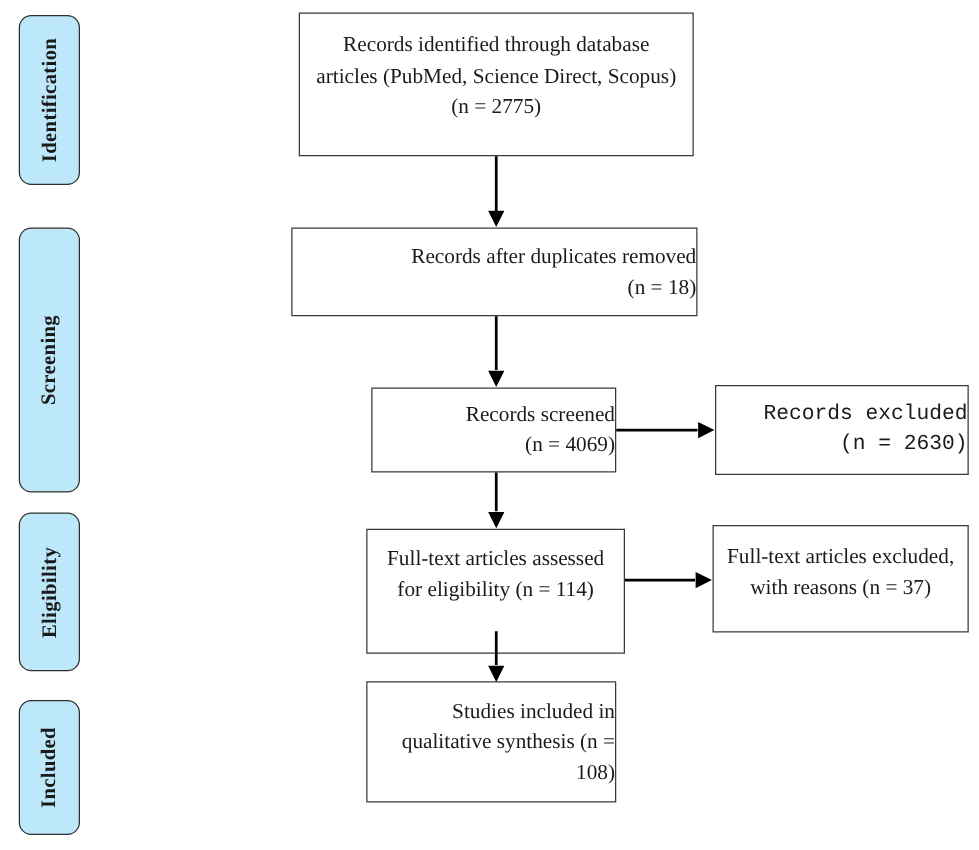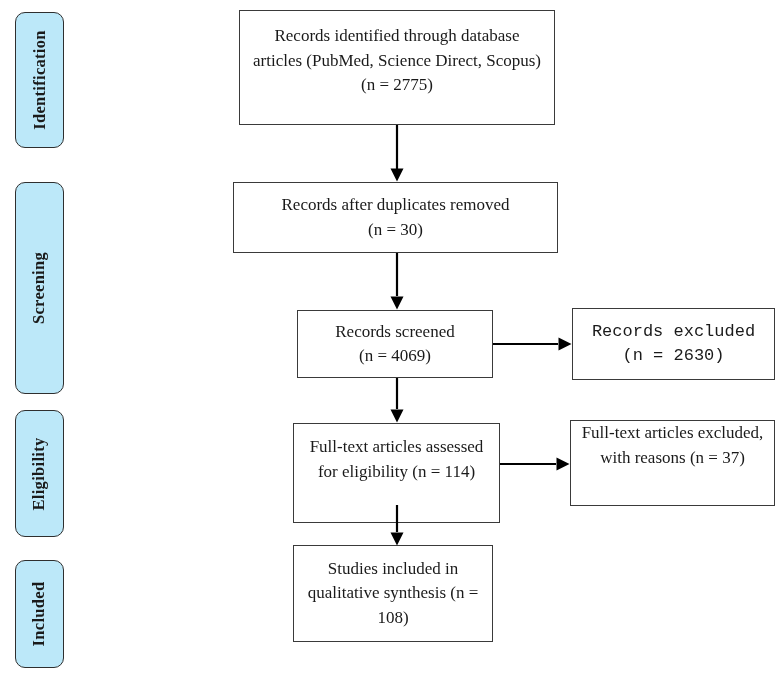--- a/index.html
+++ b/index.html
@@ -43,29 +43,29 @@
     border: 1.4px solid #3a3a3a;
     box-sizing: border-box;
     display: flex;
     flex-direction: column;
     align-items: center;
     text-align: center;
     font-size: 17px;
     line-height: 24.5px;
   }
   .fbox .line { display: block; white-space: nowrap; }
-  .valign-center { justify-content: center; }
+  .valign-center { justify-content: center; align-items: flex-end; }
   .valign-top    { justify-content: flex-start; }
 
   .b-identified  { left: 239px; top: 10px;  width: 316px; height: 115px; padding-top: 13px; }
   .b-dedup      { left: 233px; top: 182px; width: 325px; height: 71px; }
   .b-screened   { left: 297px; top: 310px; width: 196px; height: 68px; }
   .b-excluded   { left: 572px; top: 308px; width: 203px; height: 72px; font-family: Liberation Mono, monospace; }
   .b-fulltext   { left: 293px; top: 423px; width: 207px; height: 100px; padding-top: 11px; }
-  .b-ftexcluded { left: 570px; top: 420px; width: 205px; height: 86px; }
+  .b-ftexcluded { left: 570px; top: 420px; width: 205px; height: 86px; padding-top: 12px; }
   .b-included   { left: 293px; top: 545px; width: 200px; height: 97px; }
 
   .arrows {
     position: absolute;
     left: 0; top: 0;
     width: 783px; height: 680px;
     pointer-events: none;
   }
   .arrows line { stroke: #000000; stroke-width: 2.2px; }
   .arrows polygon { fill: #000000; }
@@ -89,21 +89,21 @@
   </div>
 
   <div class="fbox b-identified valign-top">
     <span class="line">Records identified through database</span>
     <span class="line">articles (PubMed, Science Direct, Scopus)</span>
     <span class="line">(n = 2775)</span>
   </div>
 
   <div class="fbox b-dedup valign-center">
     <span class="line">Records after duplicates removed</span>
-    <span class="line">(n = 30)</span>
+    <span class="line">(n = 18)</span>
   </div>
 
   <div class="fbox b-screened valign-center">
     <span class="line">Records screened</span>
     <span class="line">(n = 4069)</span>
   </div>
 
   <div class="fbox b-excluded valign-center">
     <span class="line">Records excluded</span>
     <span class="line">(n = 2630)</span>

